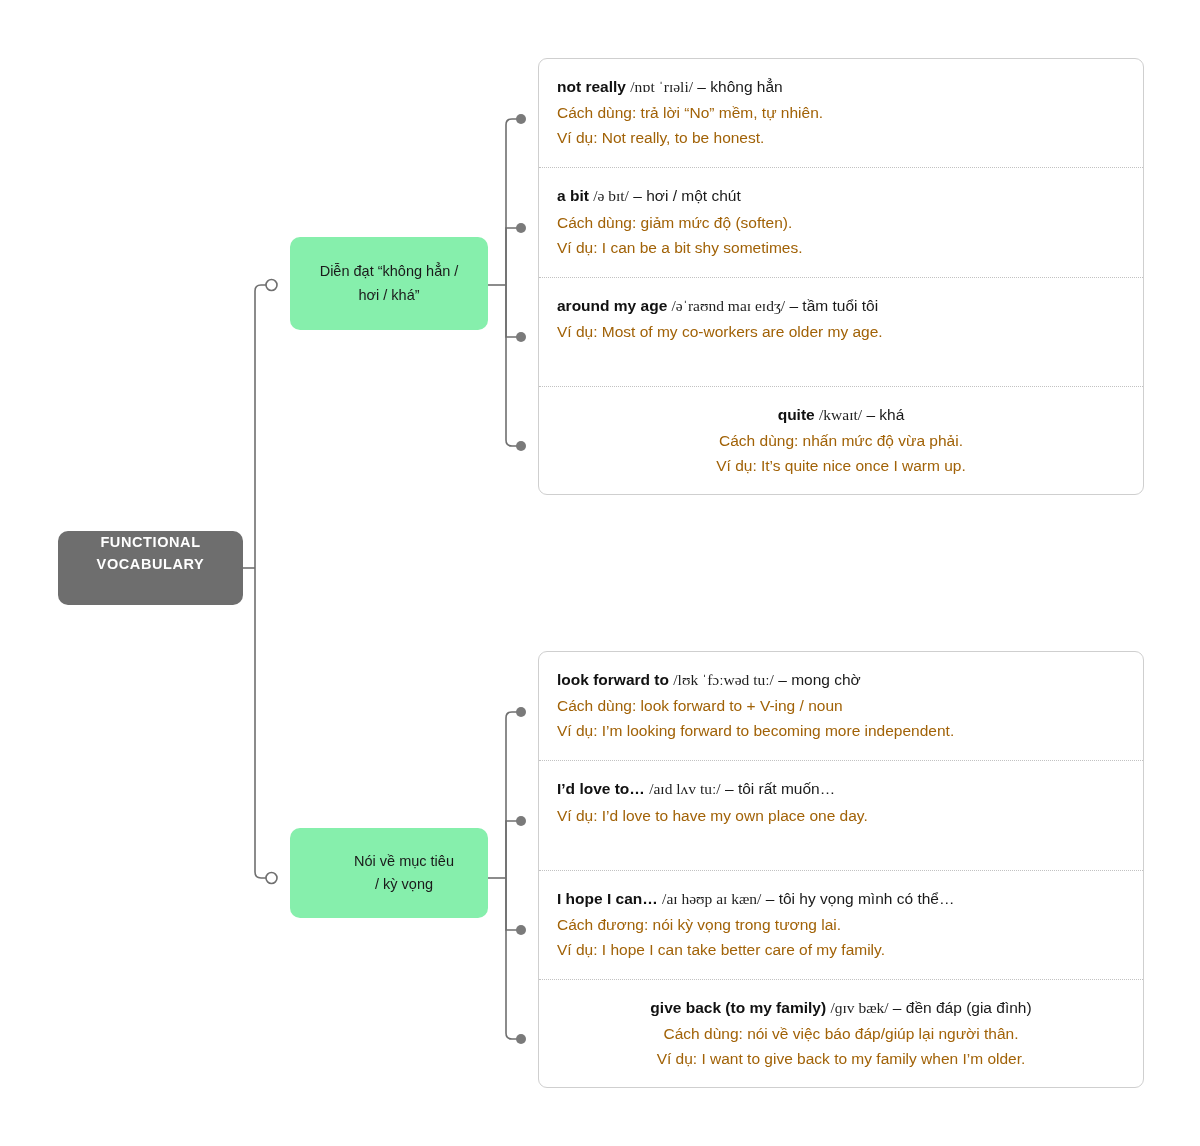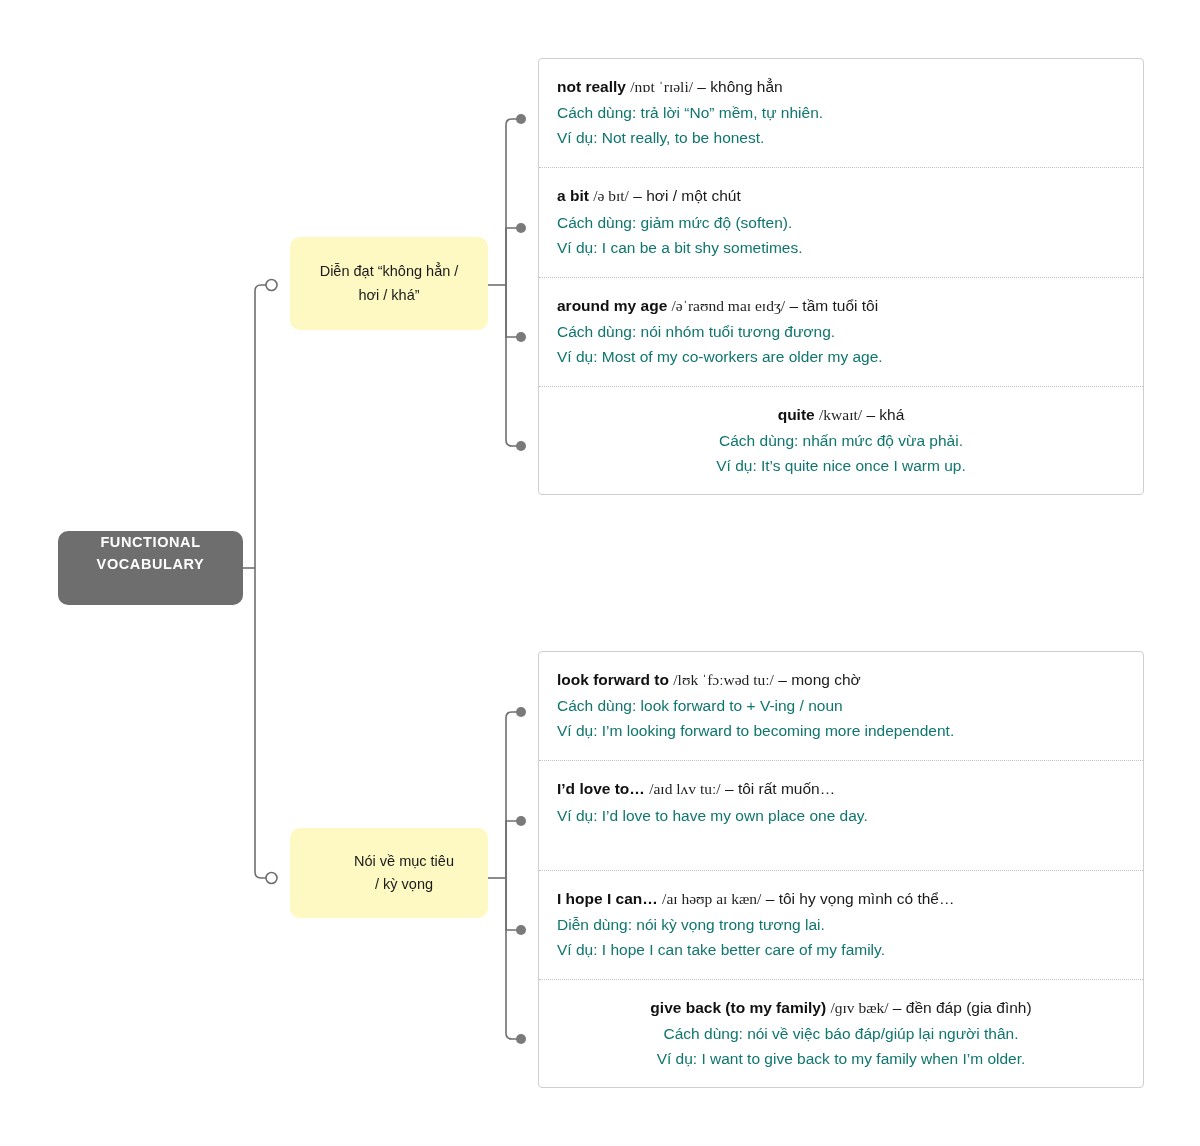--- a/index.html
+++ b/index.html
@@ -45,42 +45,42 @@
     font-size: 14.5px;
     letter-spacing: 0.6px;
     line-height: 1.55;
     text-align: center;
   }
   
   .branch-node {
     position: absolute;
     left: 290px;
     width: 198px;
-    background: #fef9c3;
+    background: #86efac;
     border-radius: 10px;
     display: flex;
     align-items: center;
     justify-content: center;
     text-align: center;
     font-size: 14.5px;
     line-height: 1.6;
     color: #1a1a1a;
     padding: 0 10px;
     box-sizing: border-box;
   }
   #branch-node-0 { top: 237px; height: 93px; }
   #branch-node-1 { top: 828px; height: 90px; padding-left: 40px; }
   
   .card-group {
     position: absolute;
     left: 538px;
     width: 606px;
     background: #ffffff;
     border: 1px solid #cfcfcf;
-    border-radius: 4px;
+    border-radius: 9px;
     box-sizing: border-box;
     overflow: hidden;
   }
   #card-group-0 { top: 58px; height: 437px; }
   #card-group-1 { top: 651px; height: 437px; }
 
   .entry {
     box-sizing: border-box;
     height: 109.25px;
     padding: 16px 18px 0 18px;
@@ -104,21 +104,21 @@
     color: #1f1f1f;
     font-size: 15.5px;
   }
   .entry-head .gloss {
     font-weight: normal;
     color: #1a1a1a;
   }
   .entry-line {
     font-size: 15.5px;
     line-height: 1.62;
-    color: #0f766e;
+    color: #a16207;
     white-space: nowrap;
   }
 </style>
 </head>
 <body>
 
 <div id="stage">
 
   <svg id="wires" viewBox="0 0 1200 1146" width="1200" height="1146">
 
@@ -190,21 +190,20 @@
       <div class="entry-line">Cách dùng: giảm mức độ (soften).</div>
       <div class="entry-line">Ví dụ: I can be a bit shy sometimes.</div>
     </div>
     <div class="entry">
       <div class="entry-head">
         <span class="term">around my age</span>
         <span class="ipa">/əˈraʊnd maɪ eɪdʒ/</span>
         <span class="gloss">–</span>
         <span class="gloss">tầm tuổi tôi</span>
       </div>
-      <div class="entry-line">Cách dùng: nói nhóm tuổi tương đương.</div>
       <div class="entry-line">Ví dụ: Most of my co-workers are older my age.</div>
     </div>
     <div class="entry">
       <div class="entry-head">
         <span class="term">quite</span>
         <span class="ipa">/kwaɪt/</span>
         <span class="gloss">–</span>
         <span class="gloss">khá</span>
       </div>
       <div class="entry-line">Cách dùng: nhấn mức độ vừa phải.</div>
@@ -232,21 +231,21 @@
       </div>
       <div class="entry-line">Ví dụ: I’d love to have my own place one day.</div>
     </div>
     <div class="entry">
       <div class="entry-head">
         <span class="term">I hope I can…</span>
         <span class="ipa">/aɪ həʊp aɪ kæn/</span>
         <span class="gloss">–</span>
         <span class="gloss">tôi hy vọng mình có thể…</span>
       </div>
-      <div class="entry-line">Diễn dùng: nói kỳ vọng trong tương lai.</div>
+      <div class="entry-line">Cách đương: nói kỳ vọng trong tương lai.</div>
       <div class="entry-line">Ví dụ: I hope I can take better care of my family.</div>
     </div>
     <div class="entry">
       <div class="entry-head">
         <span class="term">give back (to my family)</span>
         <span class="ipa">/ɡɪv bæk/</span>
         <span class="gloss">–</span>
         <span class="gloss">đền đáp (gia đình)</span>
       </div>
       <div class="entry-line">Cách dùng: nói về việc báo đáp/giúp lại người thân.</div>

